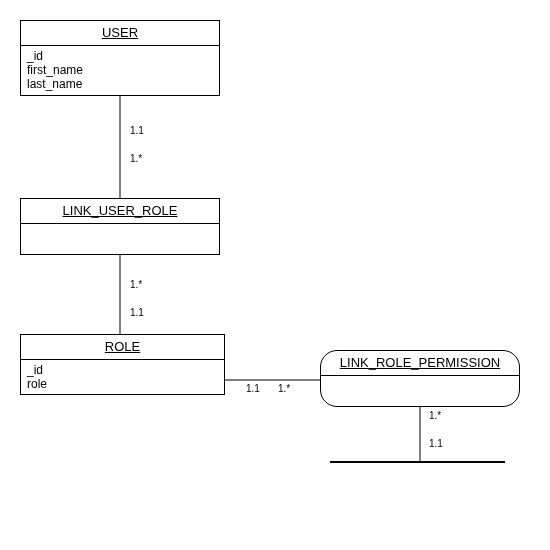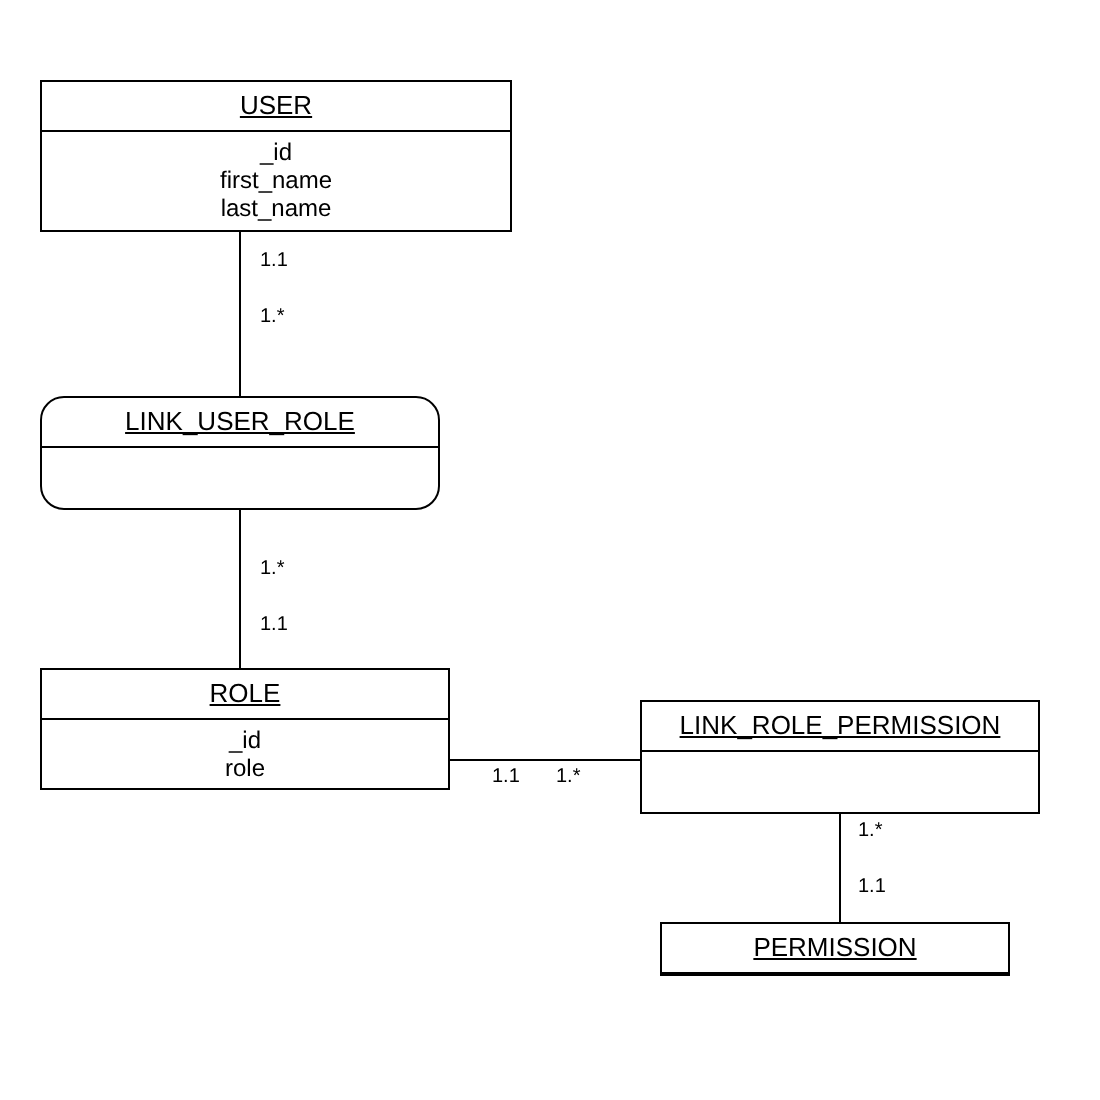--- a/index.html
+++ b/index.html
@@ -16,66 +16,64 @@
     text-align:center;
     text-decoration:underline;
     border-bottom:1px solid #000;
     padding:4px 6px;
     font-size:13px;
   }
   .entity-body{
     padding:3px 6px;
     min-height:12px;
     white-space:pre-line;
-    text-align:center;
   }
   .mult{
     position:absolute;
     font-size:10px;
     line-height:1;
   }
   svg{position:absolute;top:0;left:0;width:550px;height:550px;pointer-events:none;}
 </style>
 </head>
 <body>
 
 <div class="canvas">
 
   <svg>
     <line x1="120" y1="95" x2="120" y2="198" stroke="#000" stroke-width="1"></line>
     <line x1="120" y1="250" x2="120" y2="350" stroke="#000" stroke-width="1"></line>
     <line x1="225" y1="380" x2="320" y2="380" stroke="#000" stroke-width="1"></line>
     <line x1="420" y1="404" x2="420" y2="461" stroke="#000" stroke-width="1"></line>
   </svg>
 
-  <div class="entity" style="left:20px;top:20px;width:236px;margin-top:20px;">
+  <div class="entity" style="left:20px;top:20px;width:200px;">
     <div class="entity-title">USER</div>
     <div class="entity-body">_id
 first_name
 last_name</div>
   </div>
 
-  <div class="entity" style="left:20px;top:198px;width:200px;border-radius:12px;">
+  <div class="entity" style="left:20px;top:198px;width:200px;">
     <div class="entity-title">LINK_USER_ROLE</div>
     <div class="entity-body" style="min-height:24px;"></div>
   </div>
 
   <div class="entity" style="left:20px;top:334px;width:205px;">
     <div class="entity-title">ROLE</div>
     <div class="entity-body">_id
 role</div>
   </div>
 
-  <div class="entity" style="left:320px;top:350px;width:200px;">
+  <div class="entity" style="left:320px;top:350px;width:200px;border-radius:17px;">
     <div class="entity-title">LINK_ROLE_PERMISSION</div>
     <div class="entity-body" style="min-height:24px;"></div>
   </div>
 
   <div class="entity" style="left:330px;top:461px;width:175px;">
-    <div class="entity-title">PERMISSION</div>
   </div>
 
   <div class="mult" style="left:130px;top:126px;">1.1</div>
   <div class="mult" style="left:130px;top:154px;">1.*</div>
 
   <div class="mult" style="left:130px;top:280px;">1.*</div>
   <div class="mult" style="left:130px;top:308px;">1.1</div>
 
   <div class="mult" style="left:246px;top:384px;">1.1</div>
   <div class="mult" style="left:278px;top:384px;">1.*</div>

